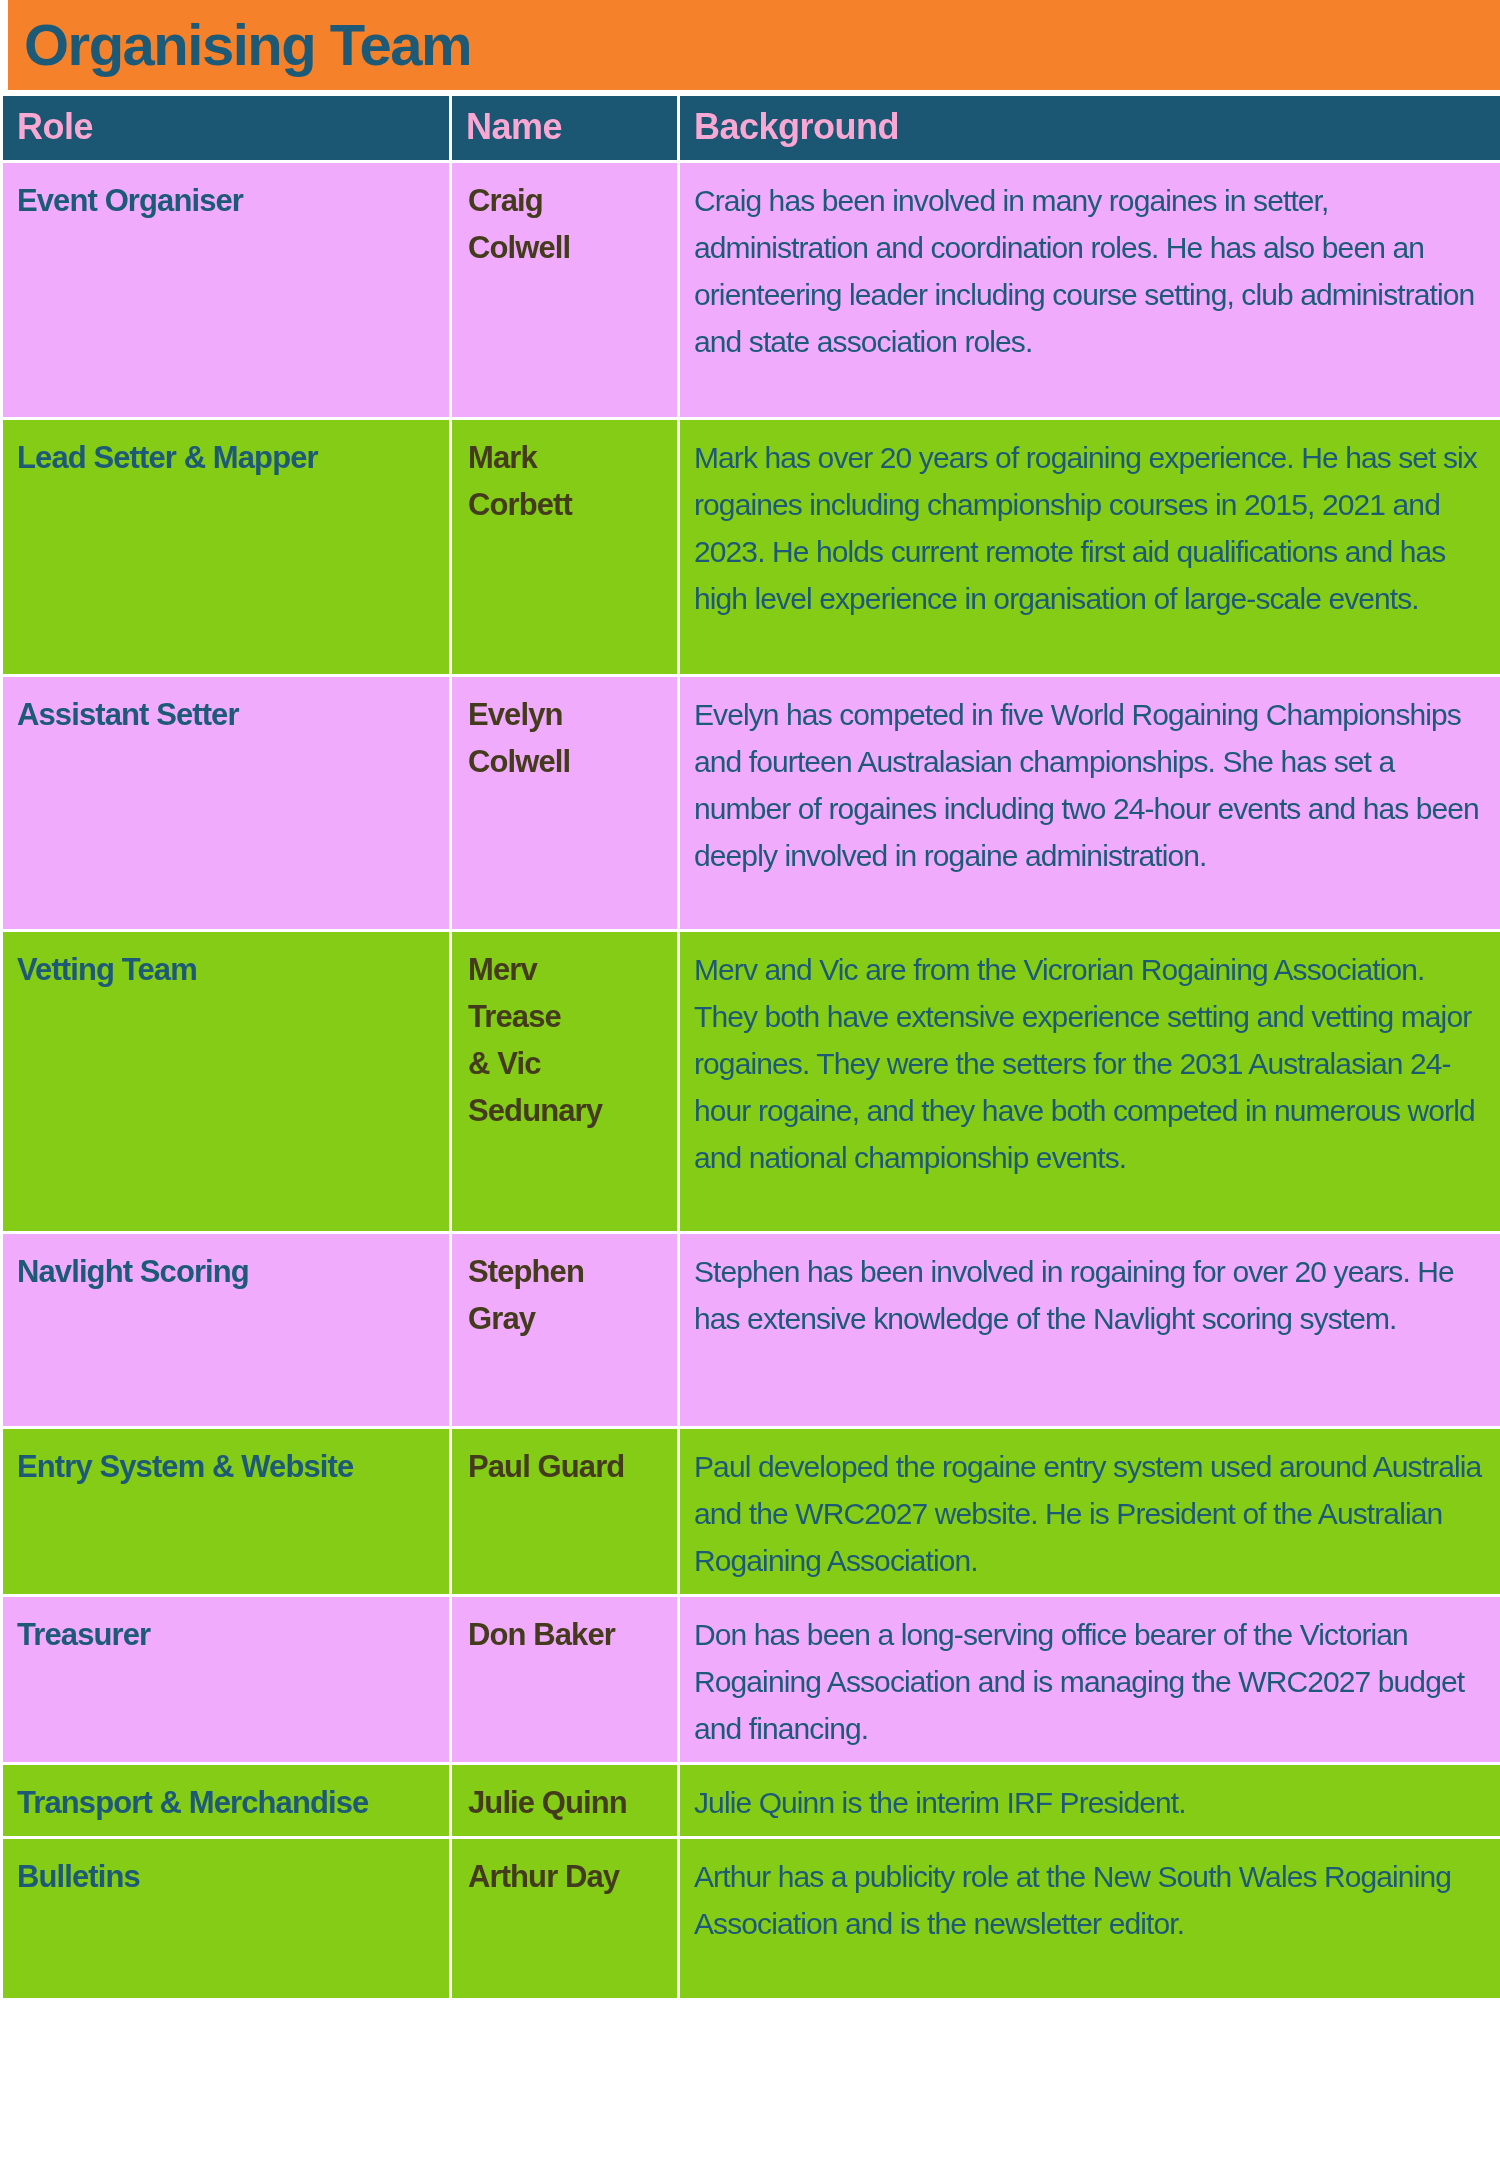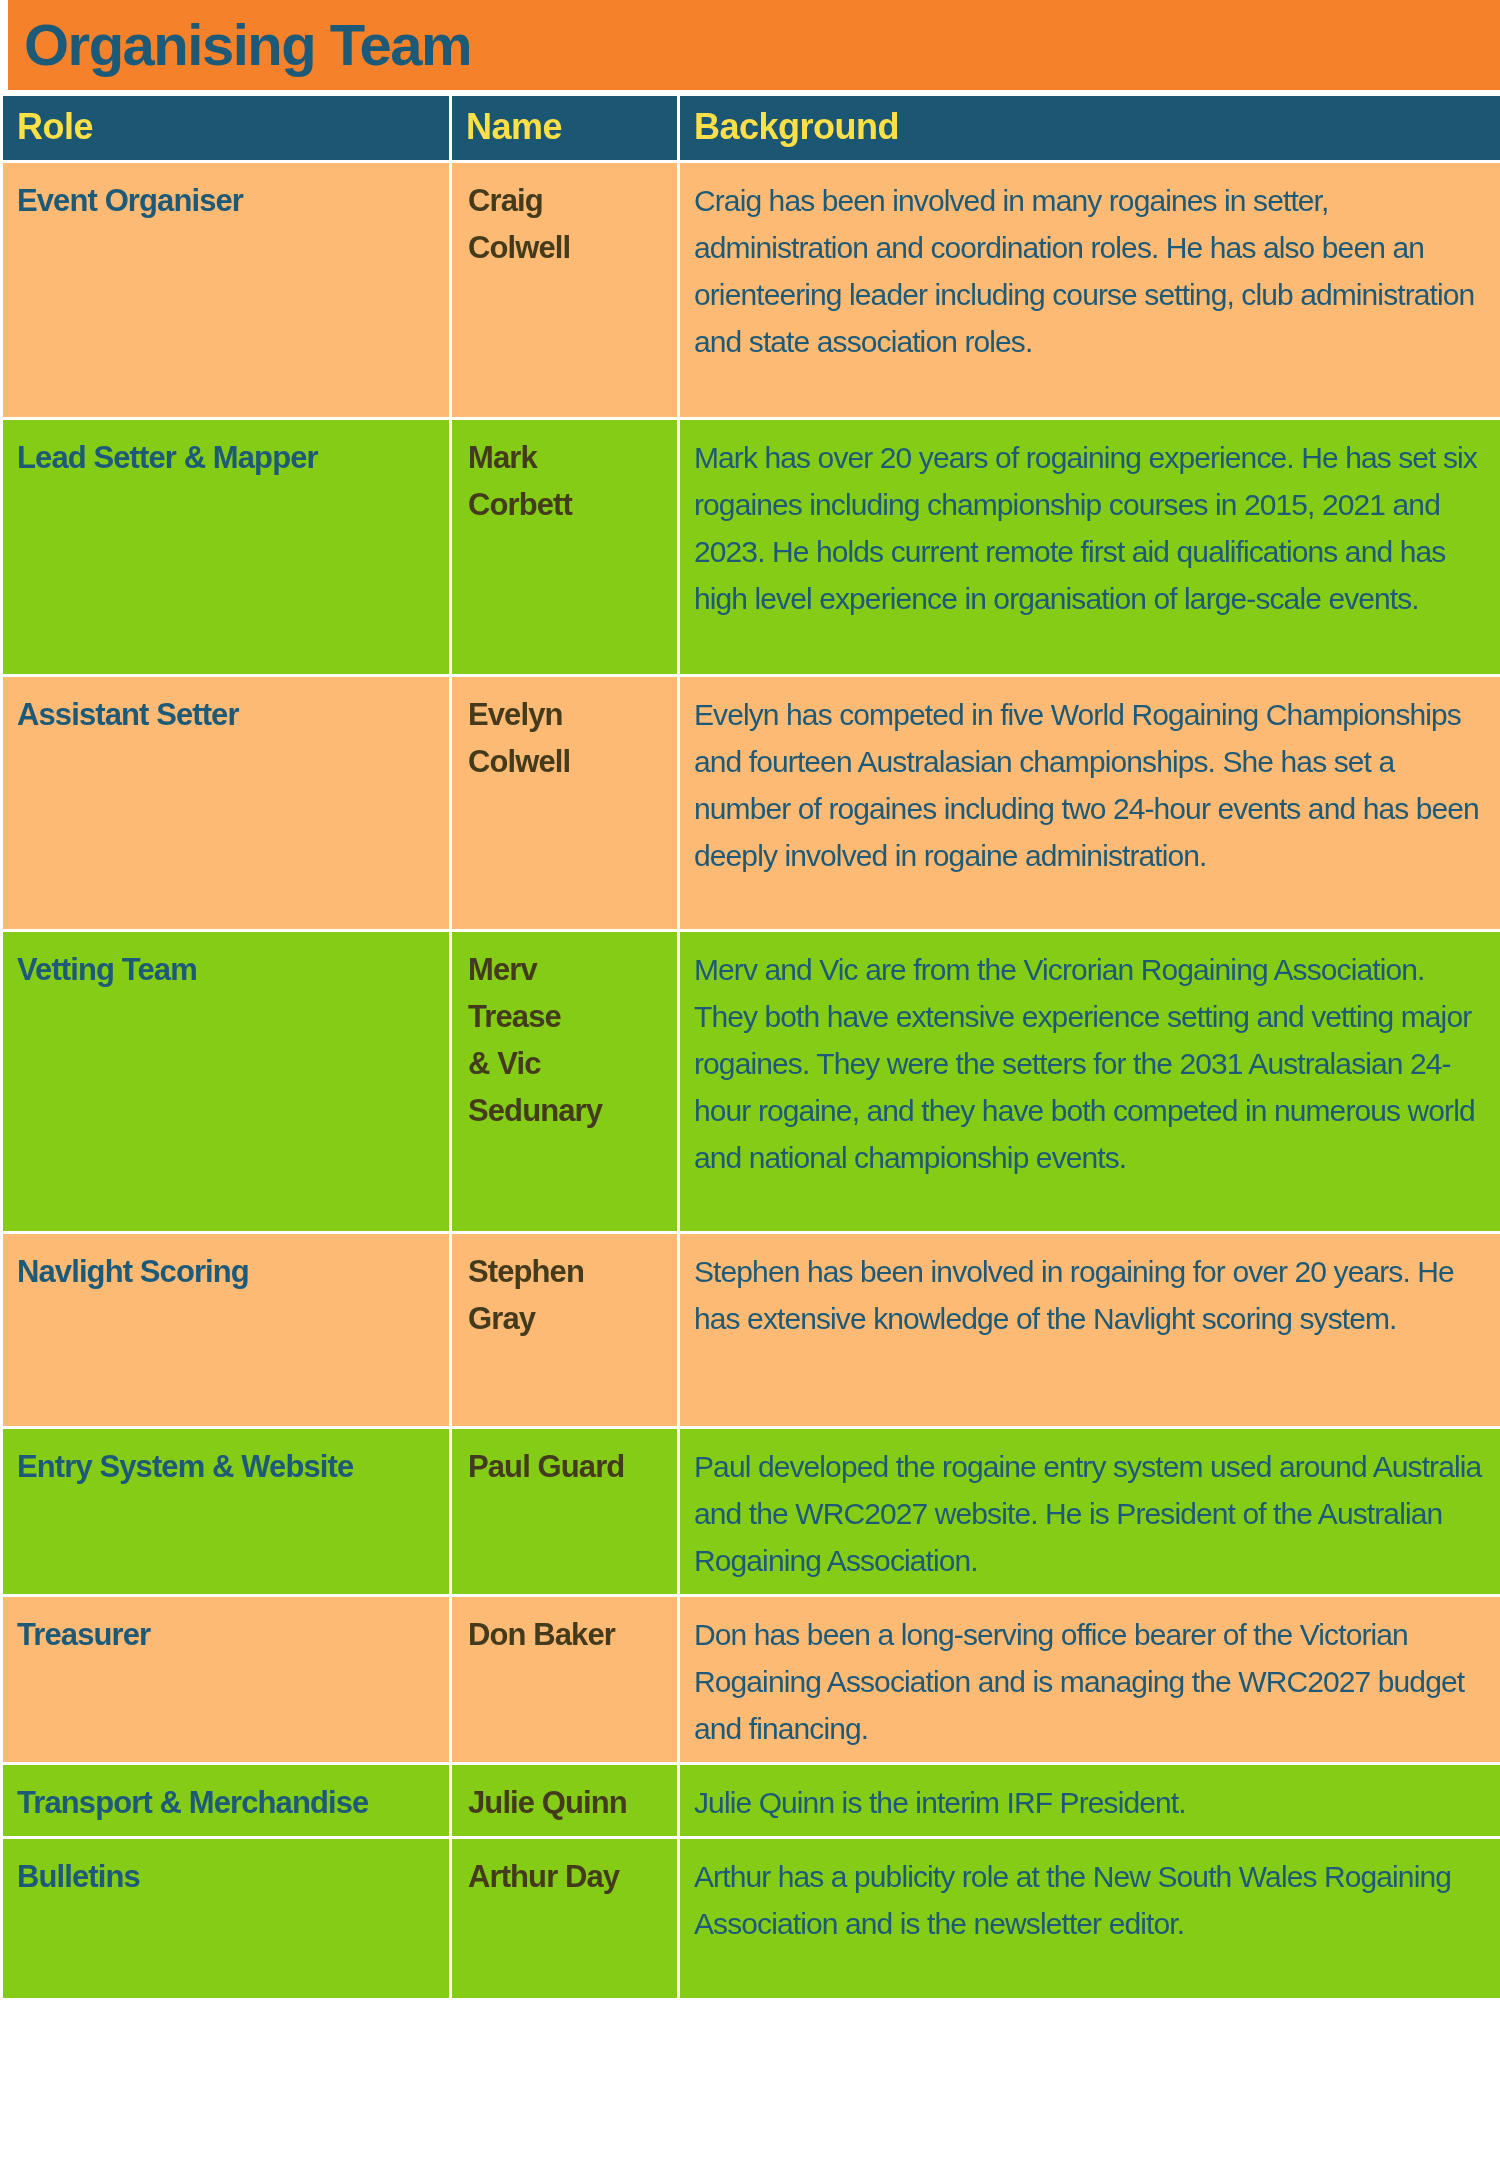--- a/index.html
+++ b/index.html
@@ -2,23 +2,23 @@
 <html><head>
 <meta charset="utf-8">
 <style>
   html, body { margin:0; padding:0; }
   body { width:1500px; height:2167px; background:#ffffff; overflow:hidden; font-family:"Liberation Sans", sans-serif; }
   .title-bar { position:absolute; left:8px; top:0; width:1500px; height:90px; background:#F5822A; }
   .title-bar h1 { margin:0; position:absolute; left:16px; top:8px; font-size:58px; line-height:74px; font-weight:bold; color:#1D5A78; letter-spacing:-1.5px; }
   table { position:absolute; left:0; top:93px; width:1500px; border-collapse:collapse; table-layout:fixed; }
   col.c1 { width:449px; } col.c2 { width:228px; } col.c3 { width:823px; }
   th, td { border:3px solid #ffffff; vertical-align:top; text-align:left; }
-  th { background:#1B5672; color:#fde047; font-size:36px; font-weight:bold; height:67px; padding:10px 14px 0 14px; letter-spacing:-0.5px; box-sizing:border-box; }
+  th { background:#1B5672; color:#f9a8d4; font-size:36px; font-weight:bold; height:67px; padding:10px 14px 0 14px; letter-spacing:-0.5px; box-sizing:border-box; }
   td { padding:14px 14px 10px 14px; font-size:30px; line-height:47px; letter-spacing:-0.9px; }
-  tr.odd td { background:#fdba74; }
+  tr.odd td { background:#f0abfc; }
   tr.even td { background:#84cc16; }
   td.role { color:#1D5A78; font-weight:bold; font-size:31px; }
   td.name { color:#433B1C; font-weight:bold; font-size:31px; white-space:pre-line; padding-left:16px; }
   td.bg { color:#1D5A78; padding-right:8px; }
 </style>
 </head>
 <body>
 
 <div class="title-bar">
   <h1>Organising Team</h1>

